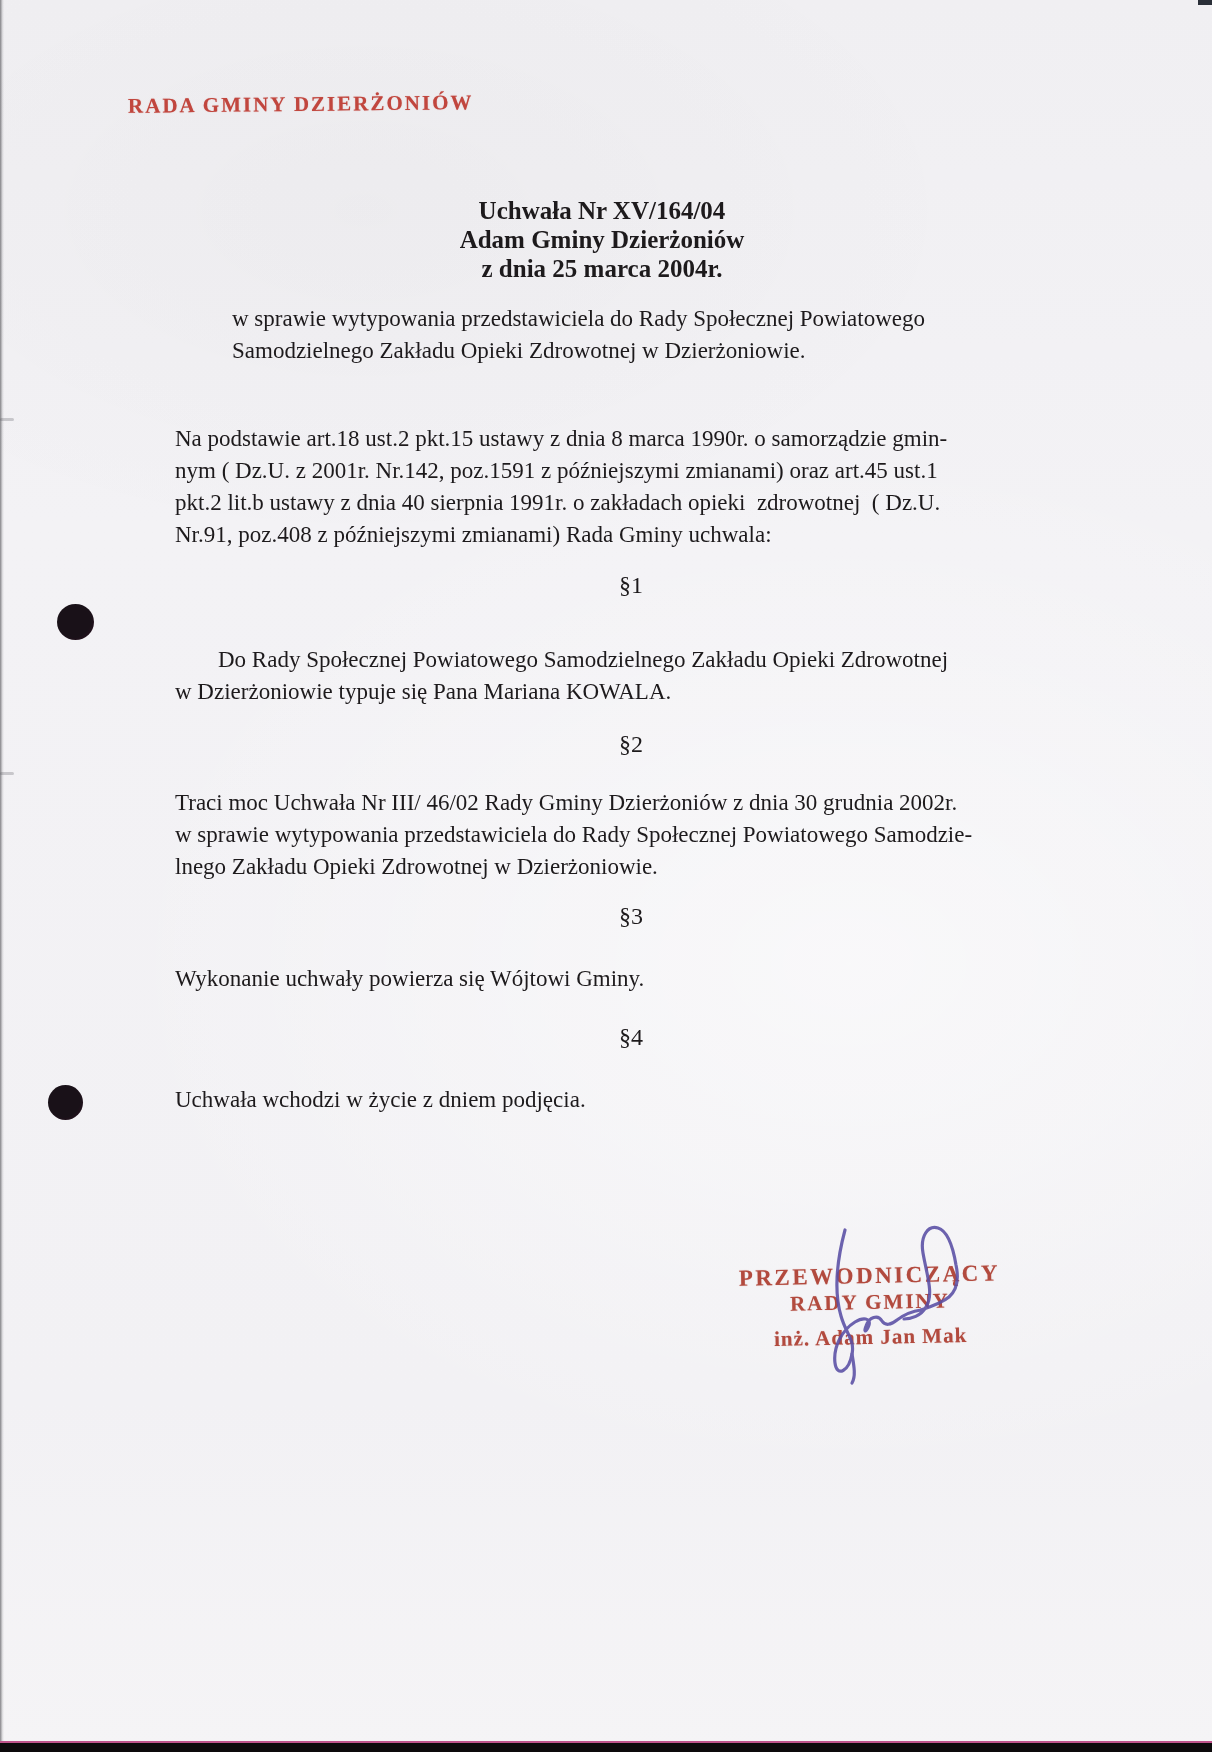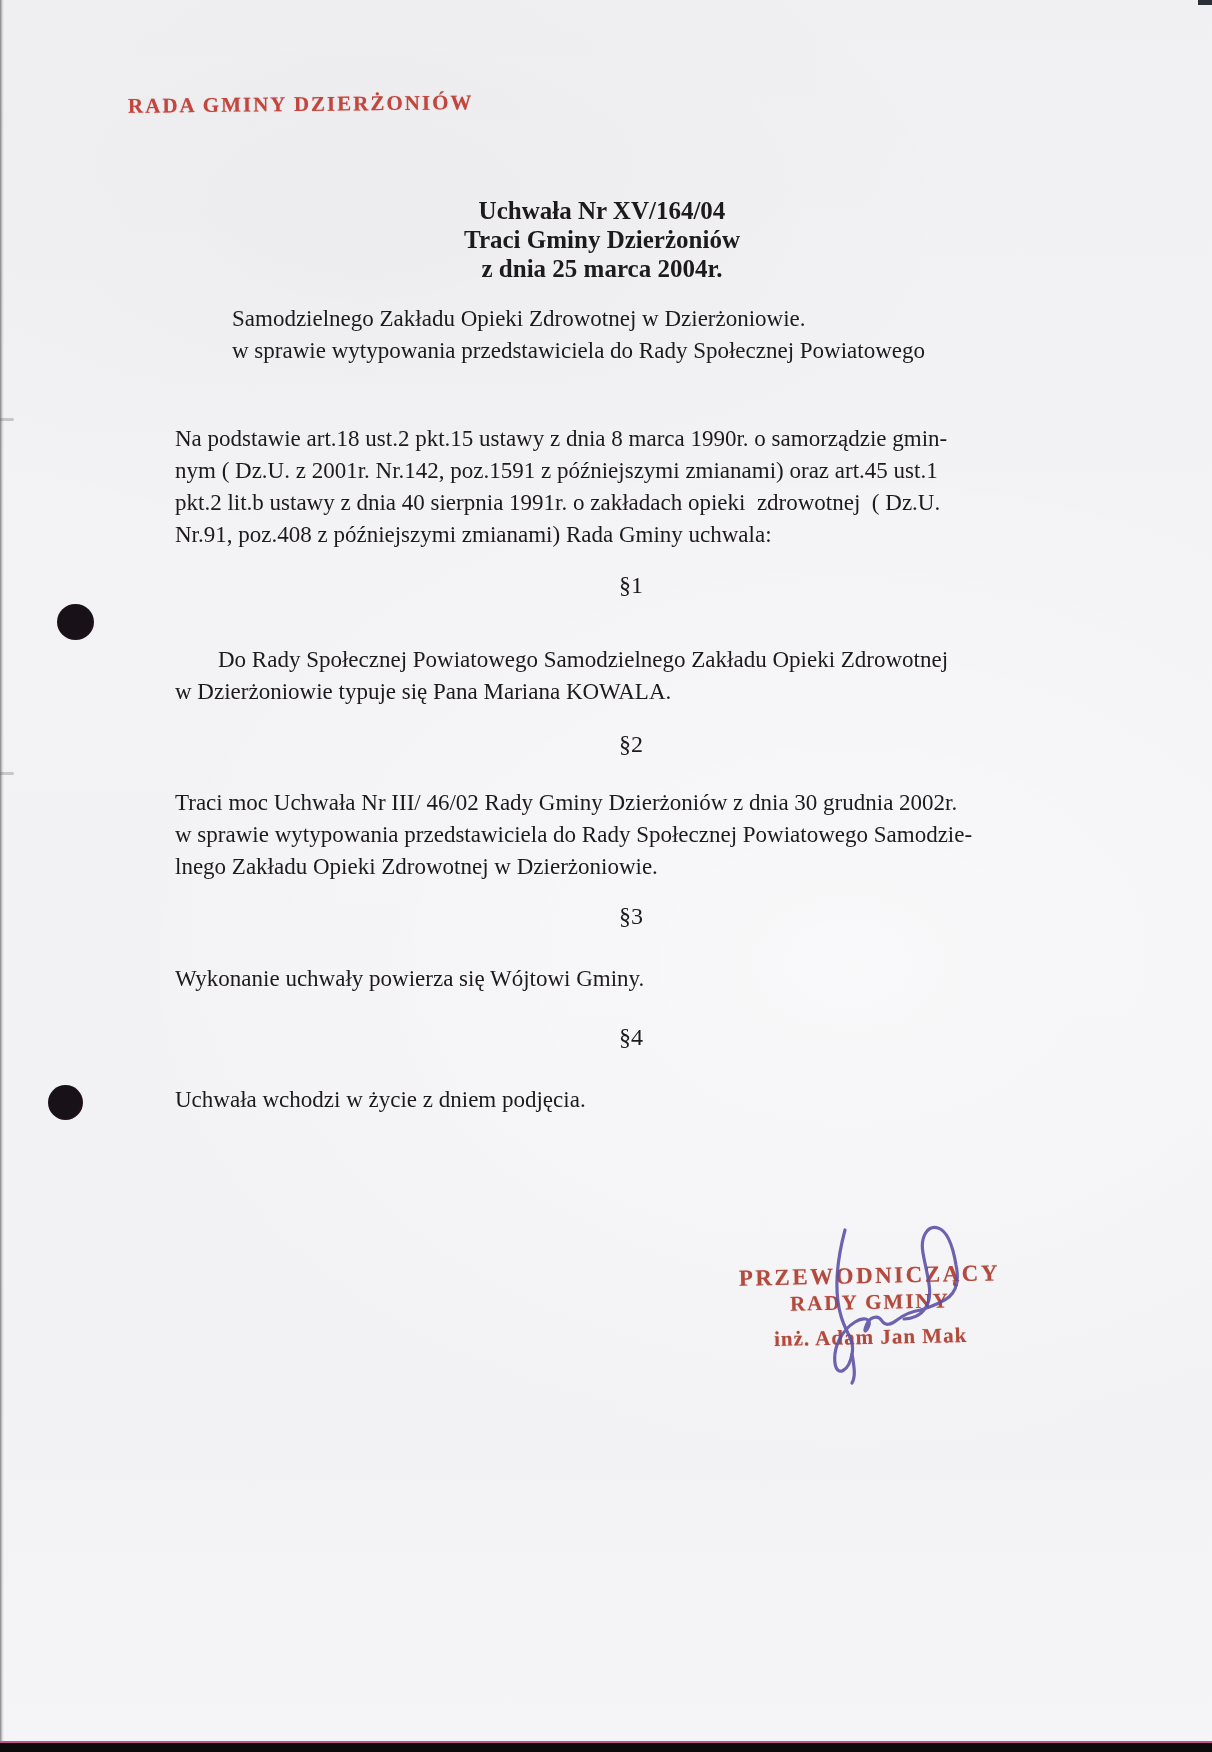--- a/index.html
+++ b/index.html
@@ -118,27 +118,27 @@
   <div class="edge-left"></div>
   <div class="edge-bottom"></div>
   <div class="corner-nick"></div>
   <div class="crease c1"></div>
   <div class="crease c2"></div>
 
   <div class="header-stamp">RADA GMINY DZIERŻONIÓW</div>
 
   <div class="title-block">
     <div class="tline">Uchwała Nr XV/164/04</div>
-    <div class="tline">Traci Gminy Dzierżoniów</div>
+    <div class="tline">Adam Gminy Dzierżoniów</div>
     <div class="tline">z dnia 25 marca 2004r.</div>
   </div>
 
   <div class="subject">
+    <div class="tline">w sprawie wytypowania przedstawiciela do Rady Społecznej Powiatowego</div>
     <div class="tline">Samodzielnego Zakładu Opieki Zdrowotnej w Dzierżoniowie.</div>
-    <div class="tline">w sprawie wytypowania przedstawiciela do Rady Społecznej Powiatowego</div>
   </div>
 
   <div class="legal-basis">
     <div class="tline">Na podstawie art.18 ust.2 pkt.15 ustawy z dnia 8 marca 1990r. o samorządzie gmin-</div>
     <div class="tline">nym ( Dz.U. z 2001r. Nr.142, poz.1591 z późniejszymi zmianami) oraz art.45 ust.1</div>
     <div class="tline">pkt.2 lit.b ustawy z dnia 40 sierpnia 1991r. o zakładach opieki  zdrowotnej  ( Dz.U.</div>
     <div class="tline">Nr.91, poz.408 z późniejszymi zmianami) Rada Gminy uchwala:</div>
   </div>
 
   <div class="section-mark mark-1">§1</div>

